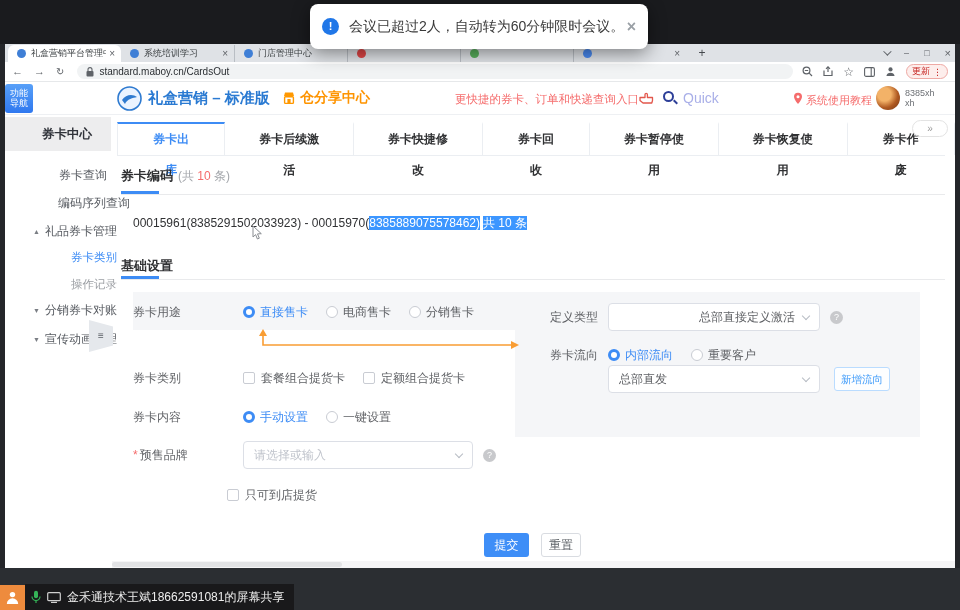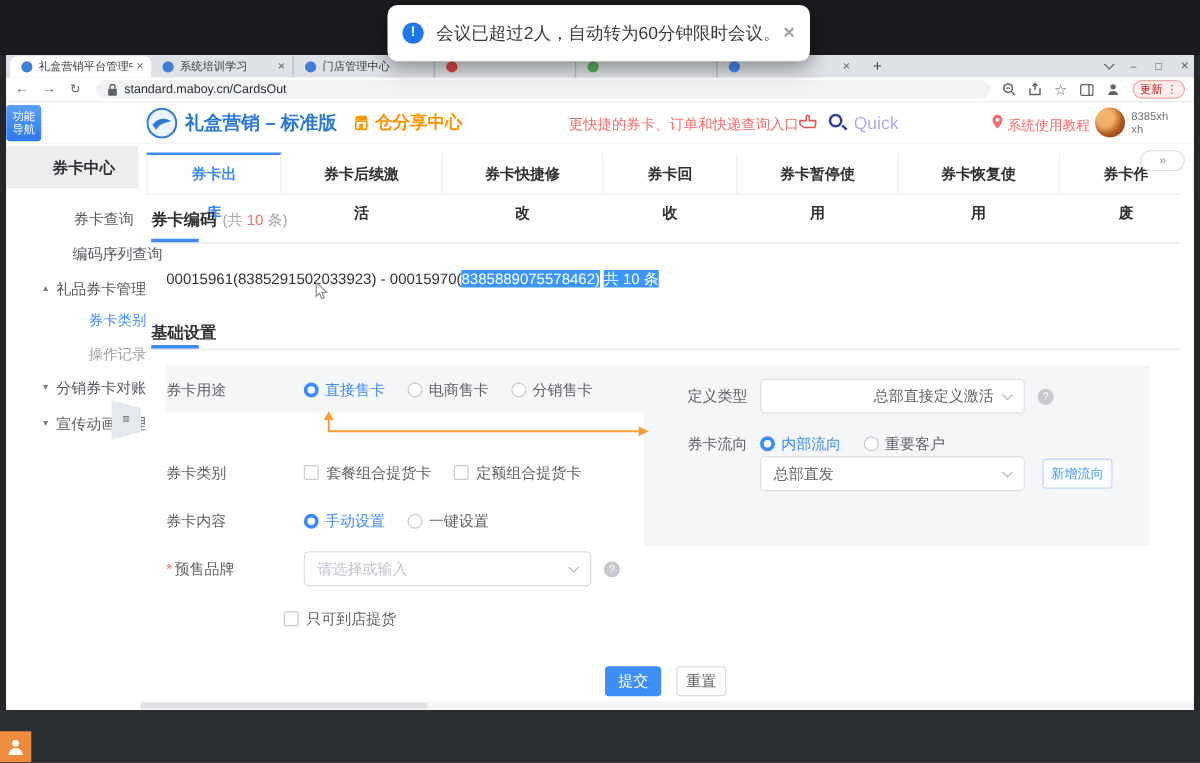--- a/index.html
+++ b/index.html
@@ -450,13 +450,25 @@
     <span class="toast-txt">会议已超过2人，自动转为60分钟限时会议。</span>
     <span class="toast-x">×</span>
   </div>
 
   <div class="share-orange">
     <svg width="15" height="15" viewBox="0 0 15 15">
         <circle cx="7.5" cy="4.6" r="2.7" fill="#fff"></circle>
         <path d="M1.8 14 a5.7 5.7 0 0 1 11.4 0 Z" fill="#fff"></path>
       </svg>
   </div>
+  <div class="share-bar">
+    <svg width="10" height="14" viewBox="0 0 10 14">
+      <rect x="3" y="0.8" width="4" height="7.5" rx="2" fill="#35b558"></rect>
+      <path d="M1 6.5 a4 4 0 0 0 8 0" fill="none" stroke="#35b558" stroke-width="1.2"></path>
+      <line x1="5" y1="10.5" x2="5" y2="13" stroke="#35b558" stroke-width="1.2"></line>
+    </svg>
+    <svg width="14" height="11" viewBox="0 0 14 11">
+      <rect x="0.7" y="0.7" width="12.6" height="8" rx="1" fill="none" stroke="#cfcfcf" stroke-width="1.2"></rect>
+      <line x1="4" y1="10.4" x2="10" y2="10.4" stroke="#cfcfcf" stroke-width="1.2"></line>
+    </svg>
+    <span class="share-txt">金禾通技术王斌18662591081的屏幕共享</span>
+  </div>
 </div>
 
 </body></html>

